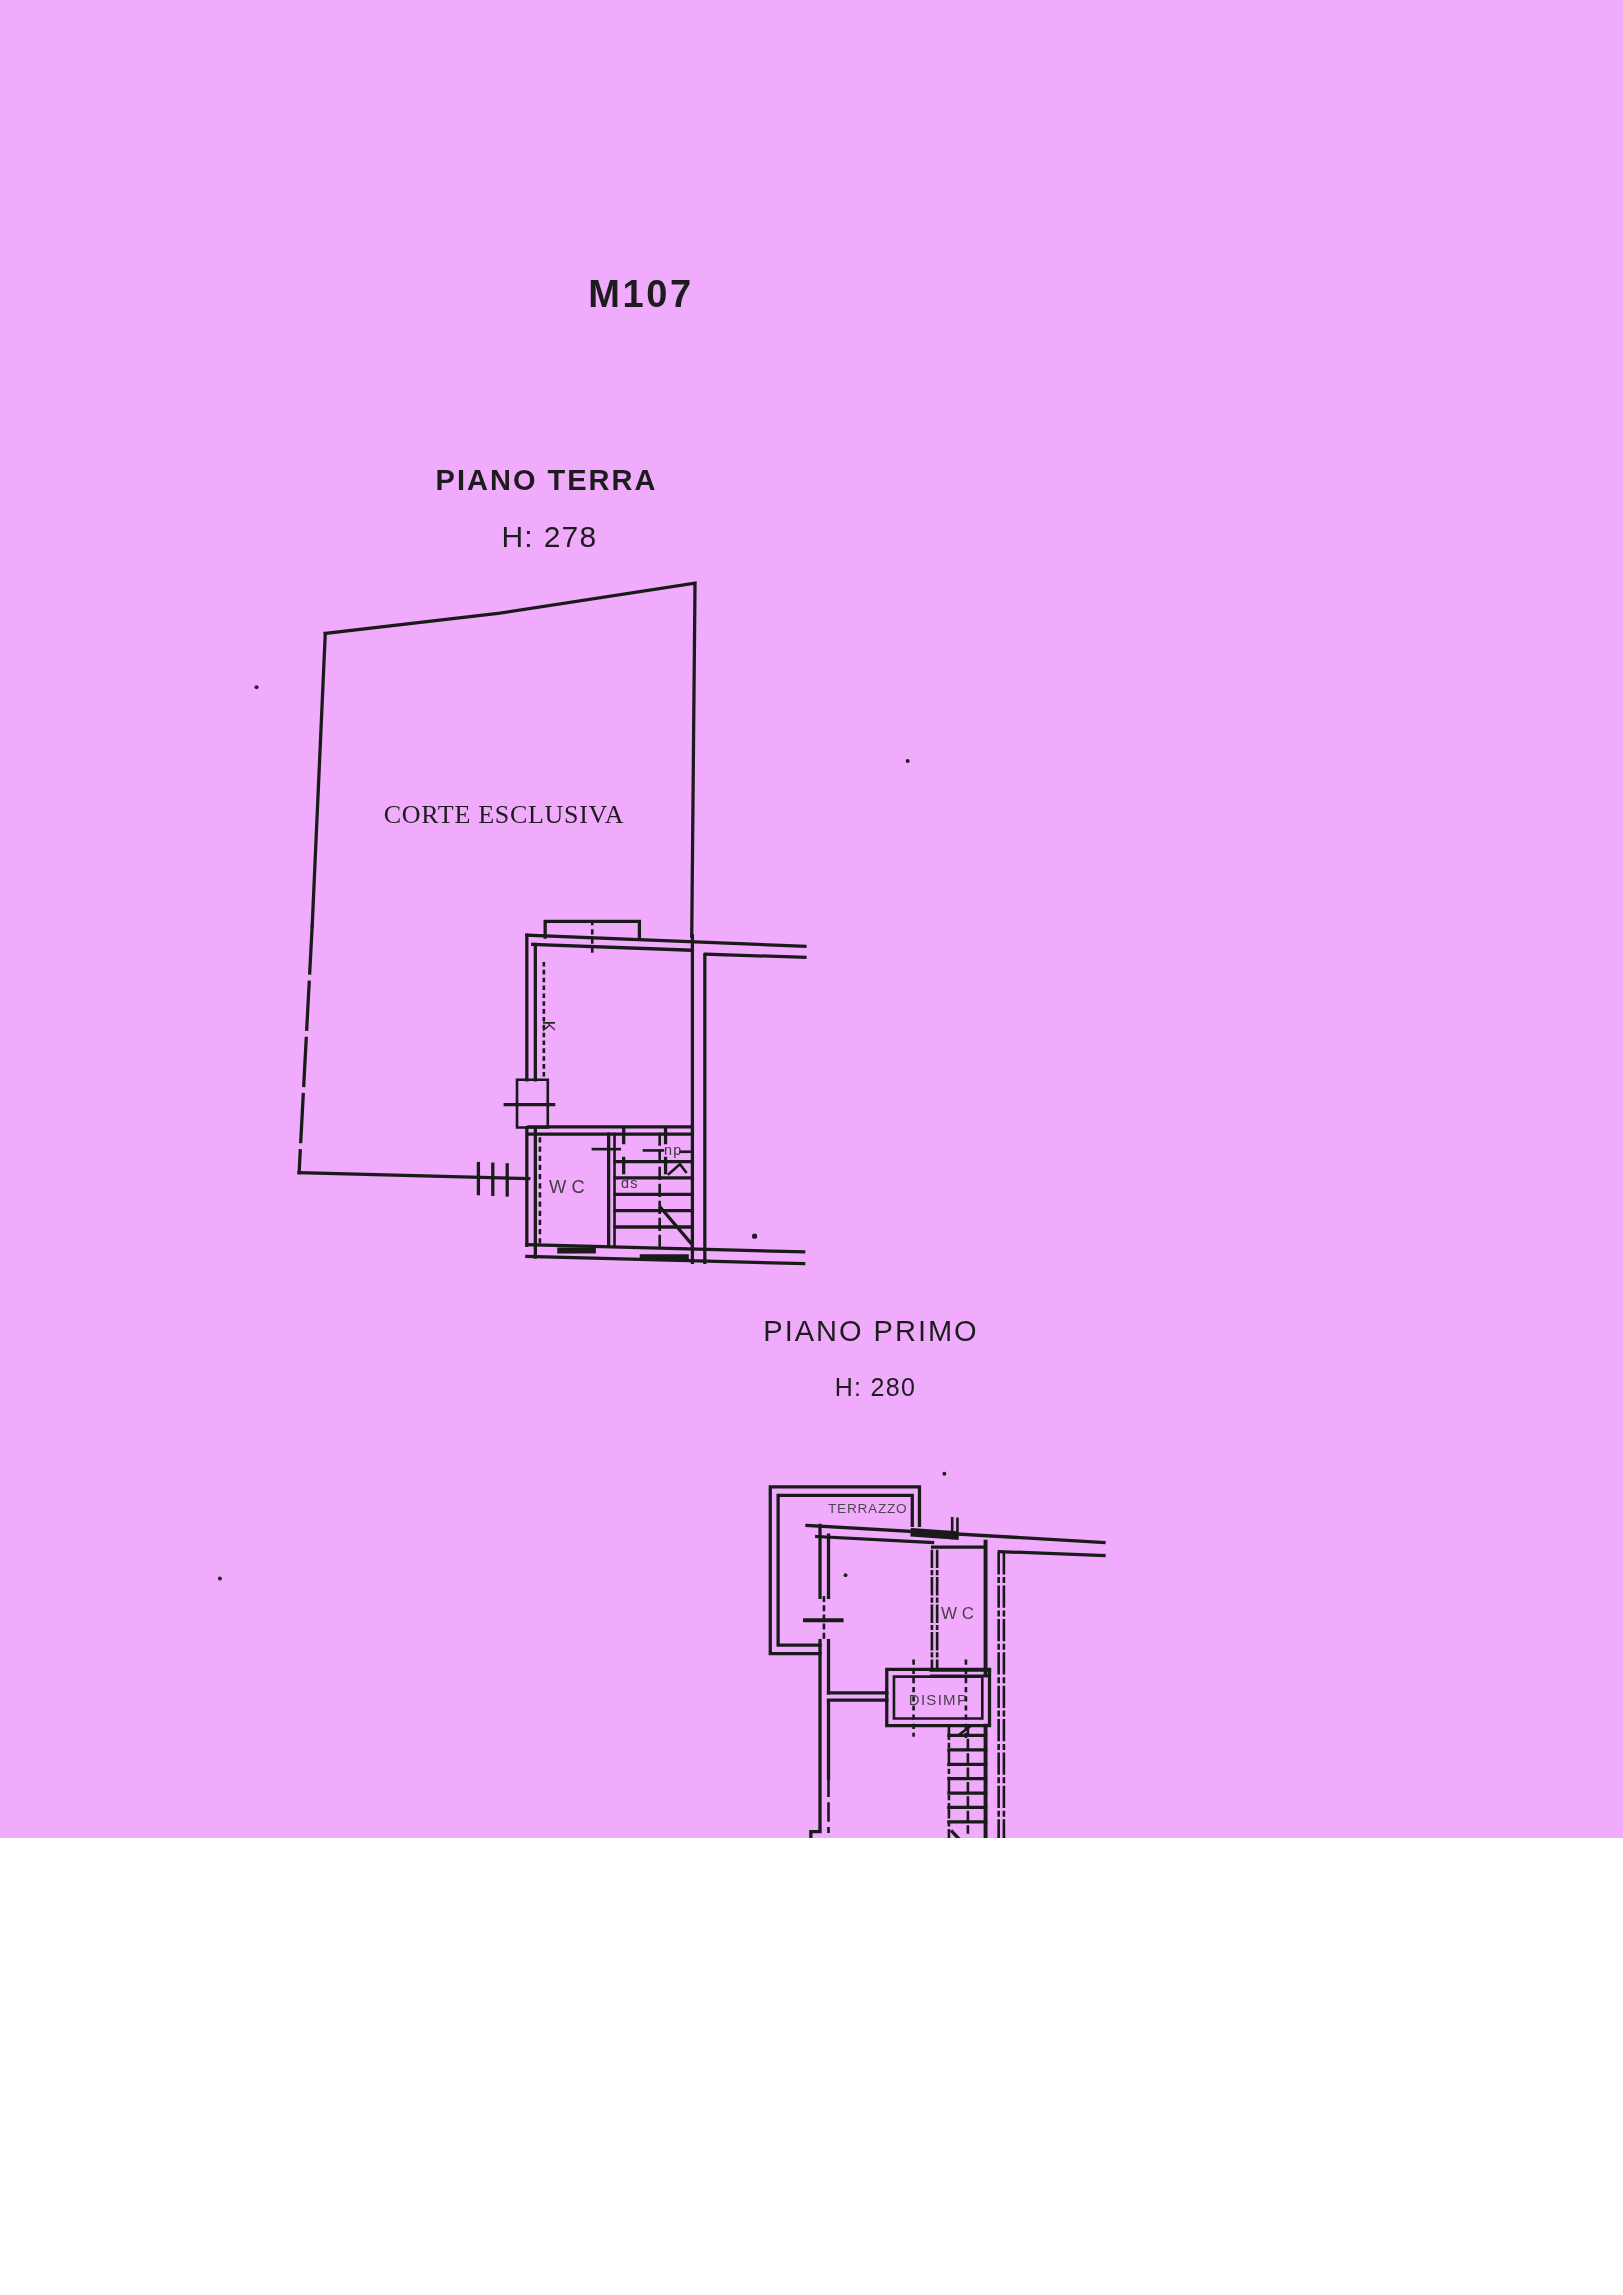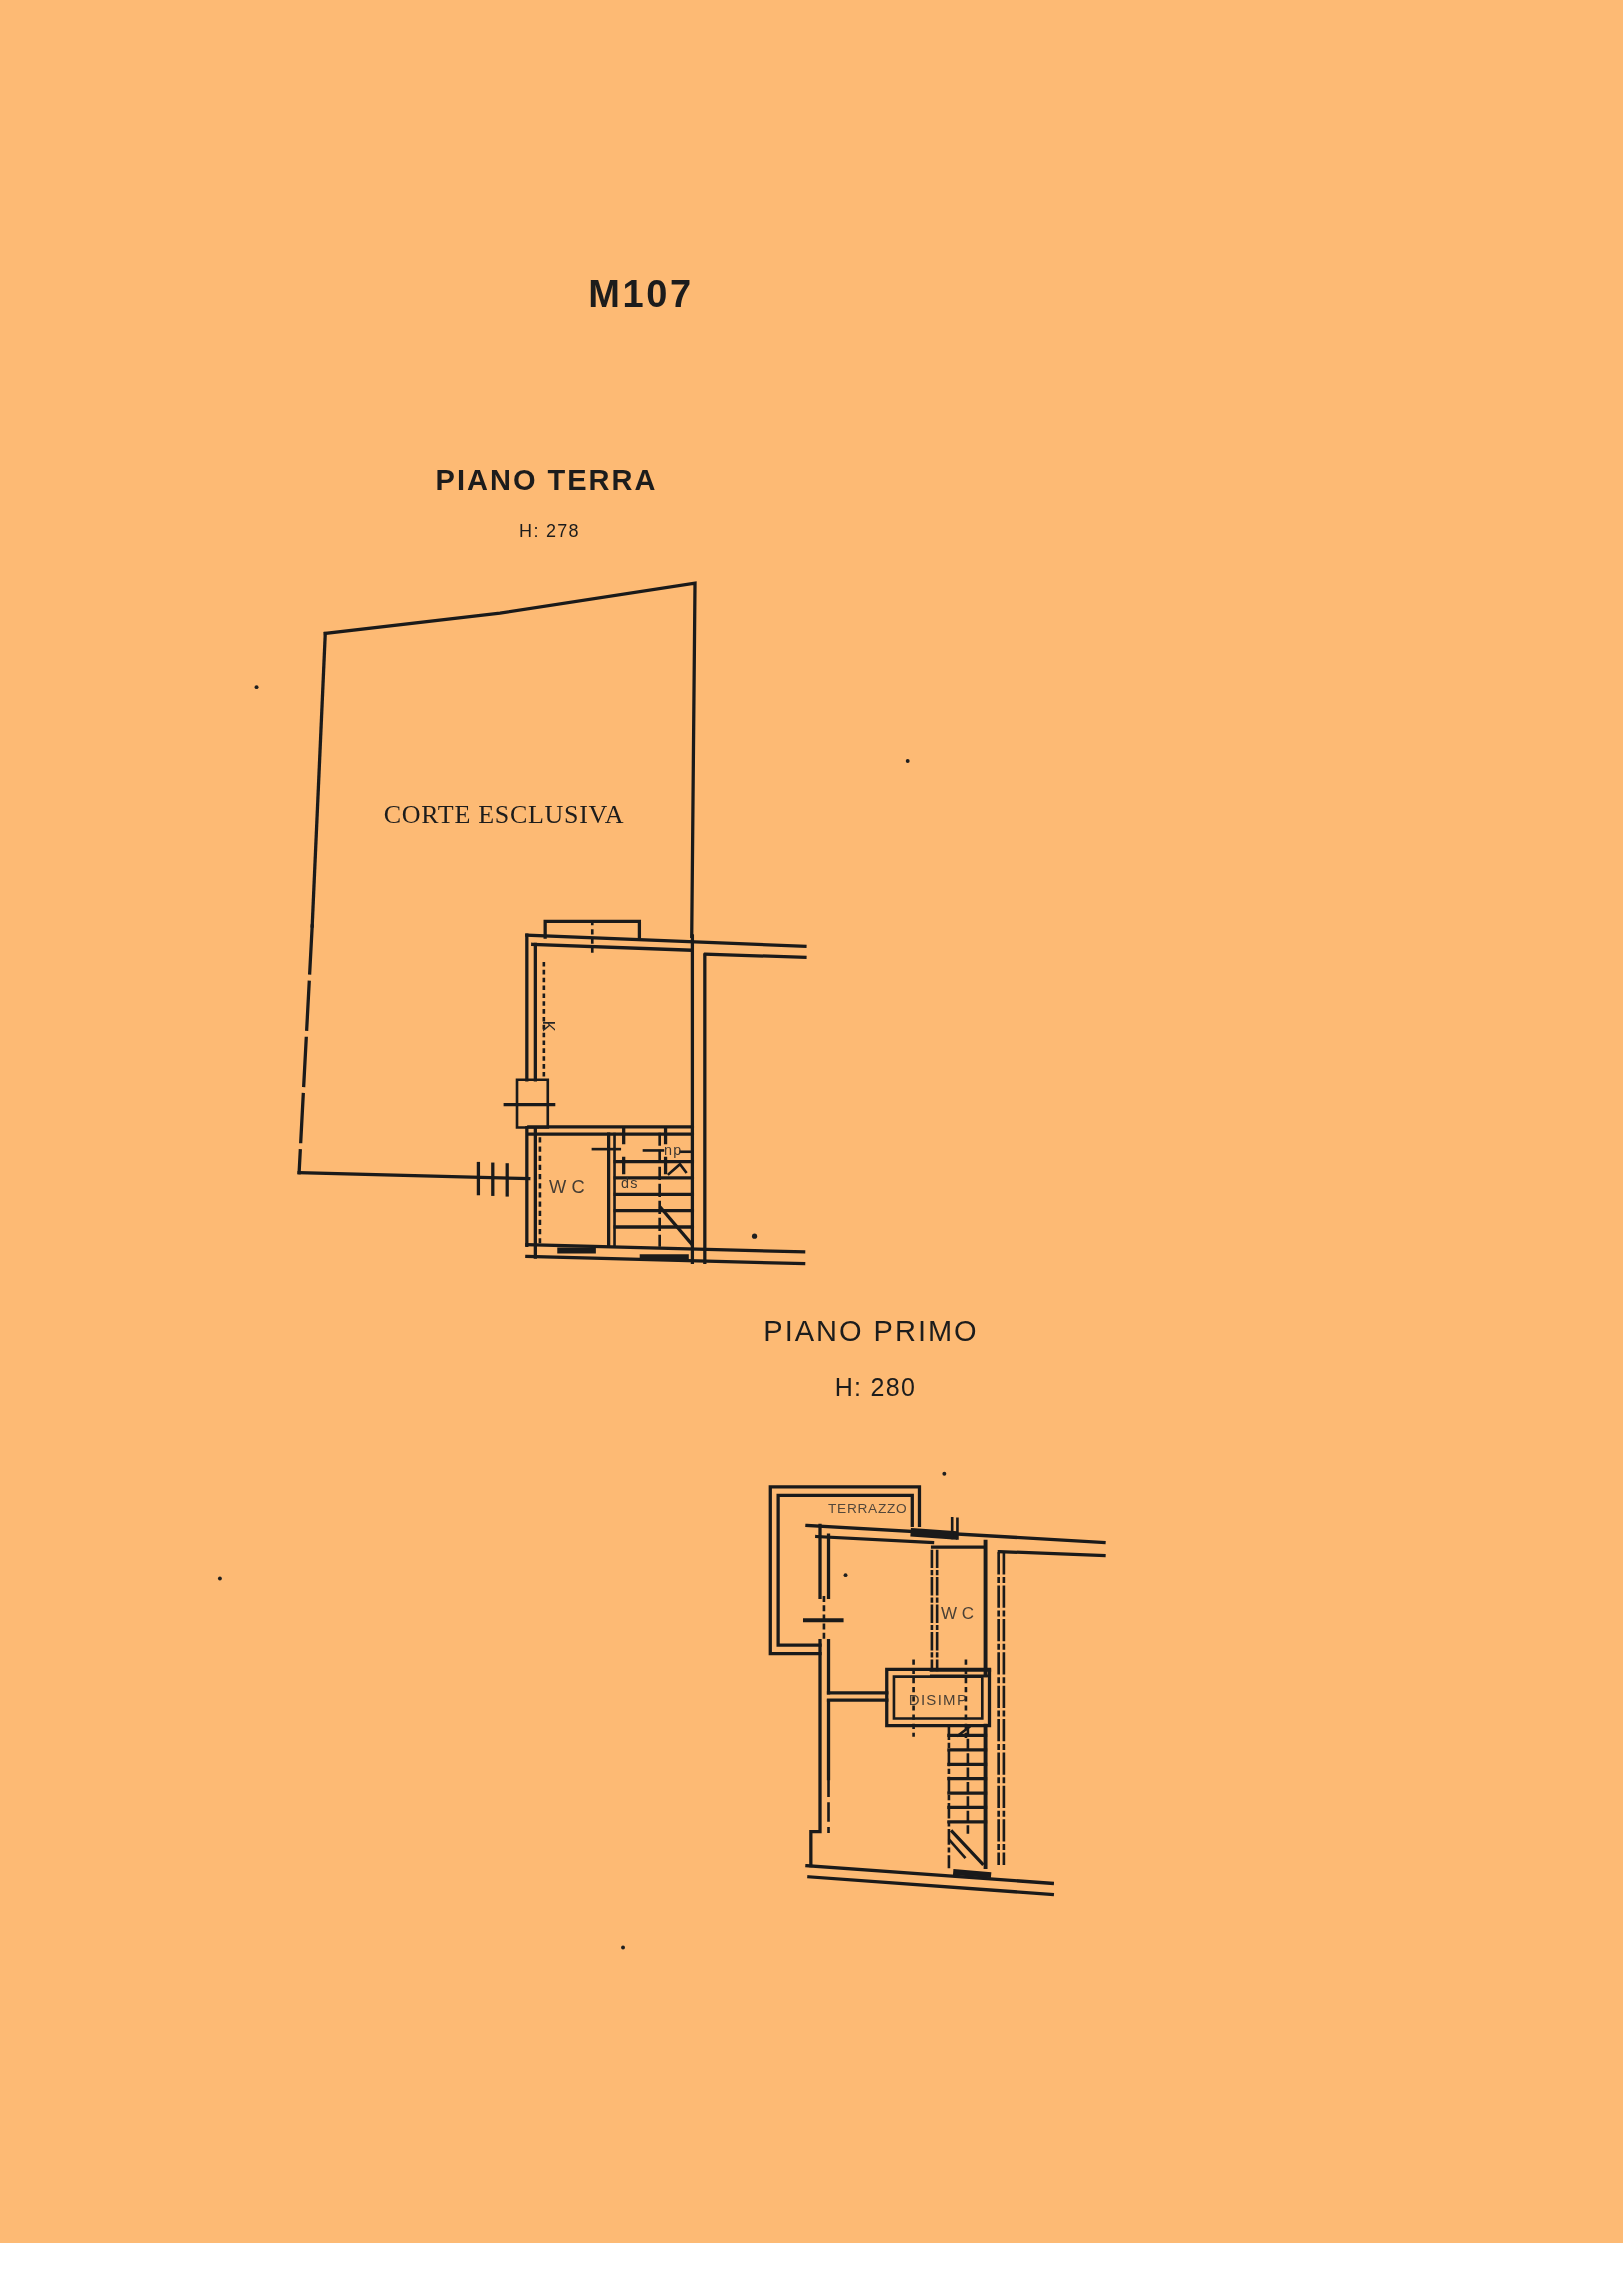--- a/index.html
+++ b/index.html
@@ -1,29 +1,29 @@
 <!DOCTYPE html>
 <html style="font-size:10.5px"><head>
 <meta charset="utf-8">
 <style>
   html,body{margin:0;padding:0;background:#ffffff;}
   .page{
-    position:relative;width:1623px;height:2243px;background:#fdba74;
+    position:relative;width:1623px;height:1838px;background:#f0abfc;
     overflow:hidden;font-family:"Liberation Sans",sans-serif;
   }
   .art{position:absolute;left:0;top:0;width:1623px;height:2295px;}
   .ink{stroke:#1a1a1a;fill:none;stroke-linecap:square;}
   .w4{stroke-width:4;} .w5{stroke-width:5;} .w6{stroke-width:6;}
   .w9{stroke-width:9;} .w13{stroke-width:13;}
   .speck{fill:#1f1f1f;stroke:none;}
   .lbl{position:absolute;color:#1c1c1c;white-space:nowrap;line-height:1;}
   .ctr{text-align:center;}
   .code{left:556px;top:275px;width:170px;font-size:38px;font-weight:bold;letter-spacing:2.6px;}
   .gf-title{left:406px;top:466px;width:281px;font-size:29px;letter-spacing:2px;font-weight:bold;}
-  .gf-h{left:471px;top:522px;width:157px;font-size:18px;letter-spacing:1.3px;}
+  .gf-h{left:471px;top:522px;width:157px;font-size:30px;letter-spacing:1.3px;}
   .courtyard{left:373px;top:802px;width:262px;font-size:26px;letter-spacing:0.7px;font-family:Liberation Serif, serif;}
   .k-lbl{left:543px;top:1018px;font-size:16.4px;transform:rotate(90deg);transform-origin:center;color:#262626;}
   .gf-wc{left:549px;top:1178px;width:52px;font-size:18.3px;letter-spacing:5.2px;color:#2b2b2b;opacity:.88;}
   .ds-lbl{left:621px;top:1176px;font-size:14.4px;letter-spacing:1.3px;color:#2b2b2b;opacity:.9;}
   .np-lbl{left:664px;top:1143px;font-size:14.4px;letter-spacing:1.3px;color:#2b2b2b;opacity:.9;}
   .ff-title{left:736px;top:1317px;width:270px;font-size:29px;letter-spacing:2px;}
   .ff-h{left:797px;top:1375px;width:157px;font-size:25px;letter-spacing:1.3px;}
   .terrazzo{left:828px;top:1502px;width:79px;font-size:13.7px;letter-spacing:0.7px;color:#2e2e2e;opacity:.82;}
   .ff-wc{left:941px;top:1605px;width:46px;font-size:17px;letter-spacing:4.6px;color:#2b2b2b;opacity:.85;}
   .disimp{left:902px;top:1692px;width:73px;font-size:15px;letter-spacing:1.3px;color:#2b2b2b;opacity:.85;}

